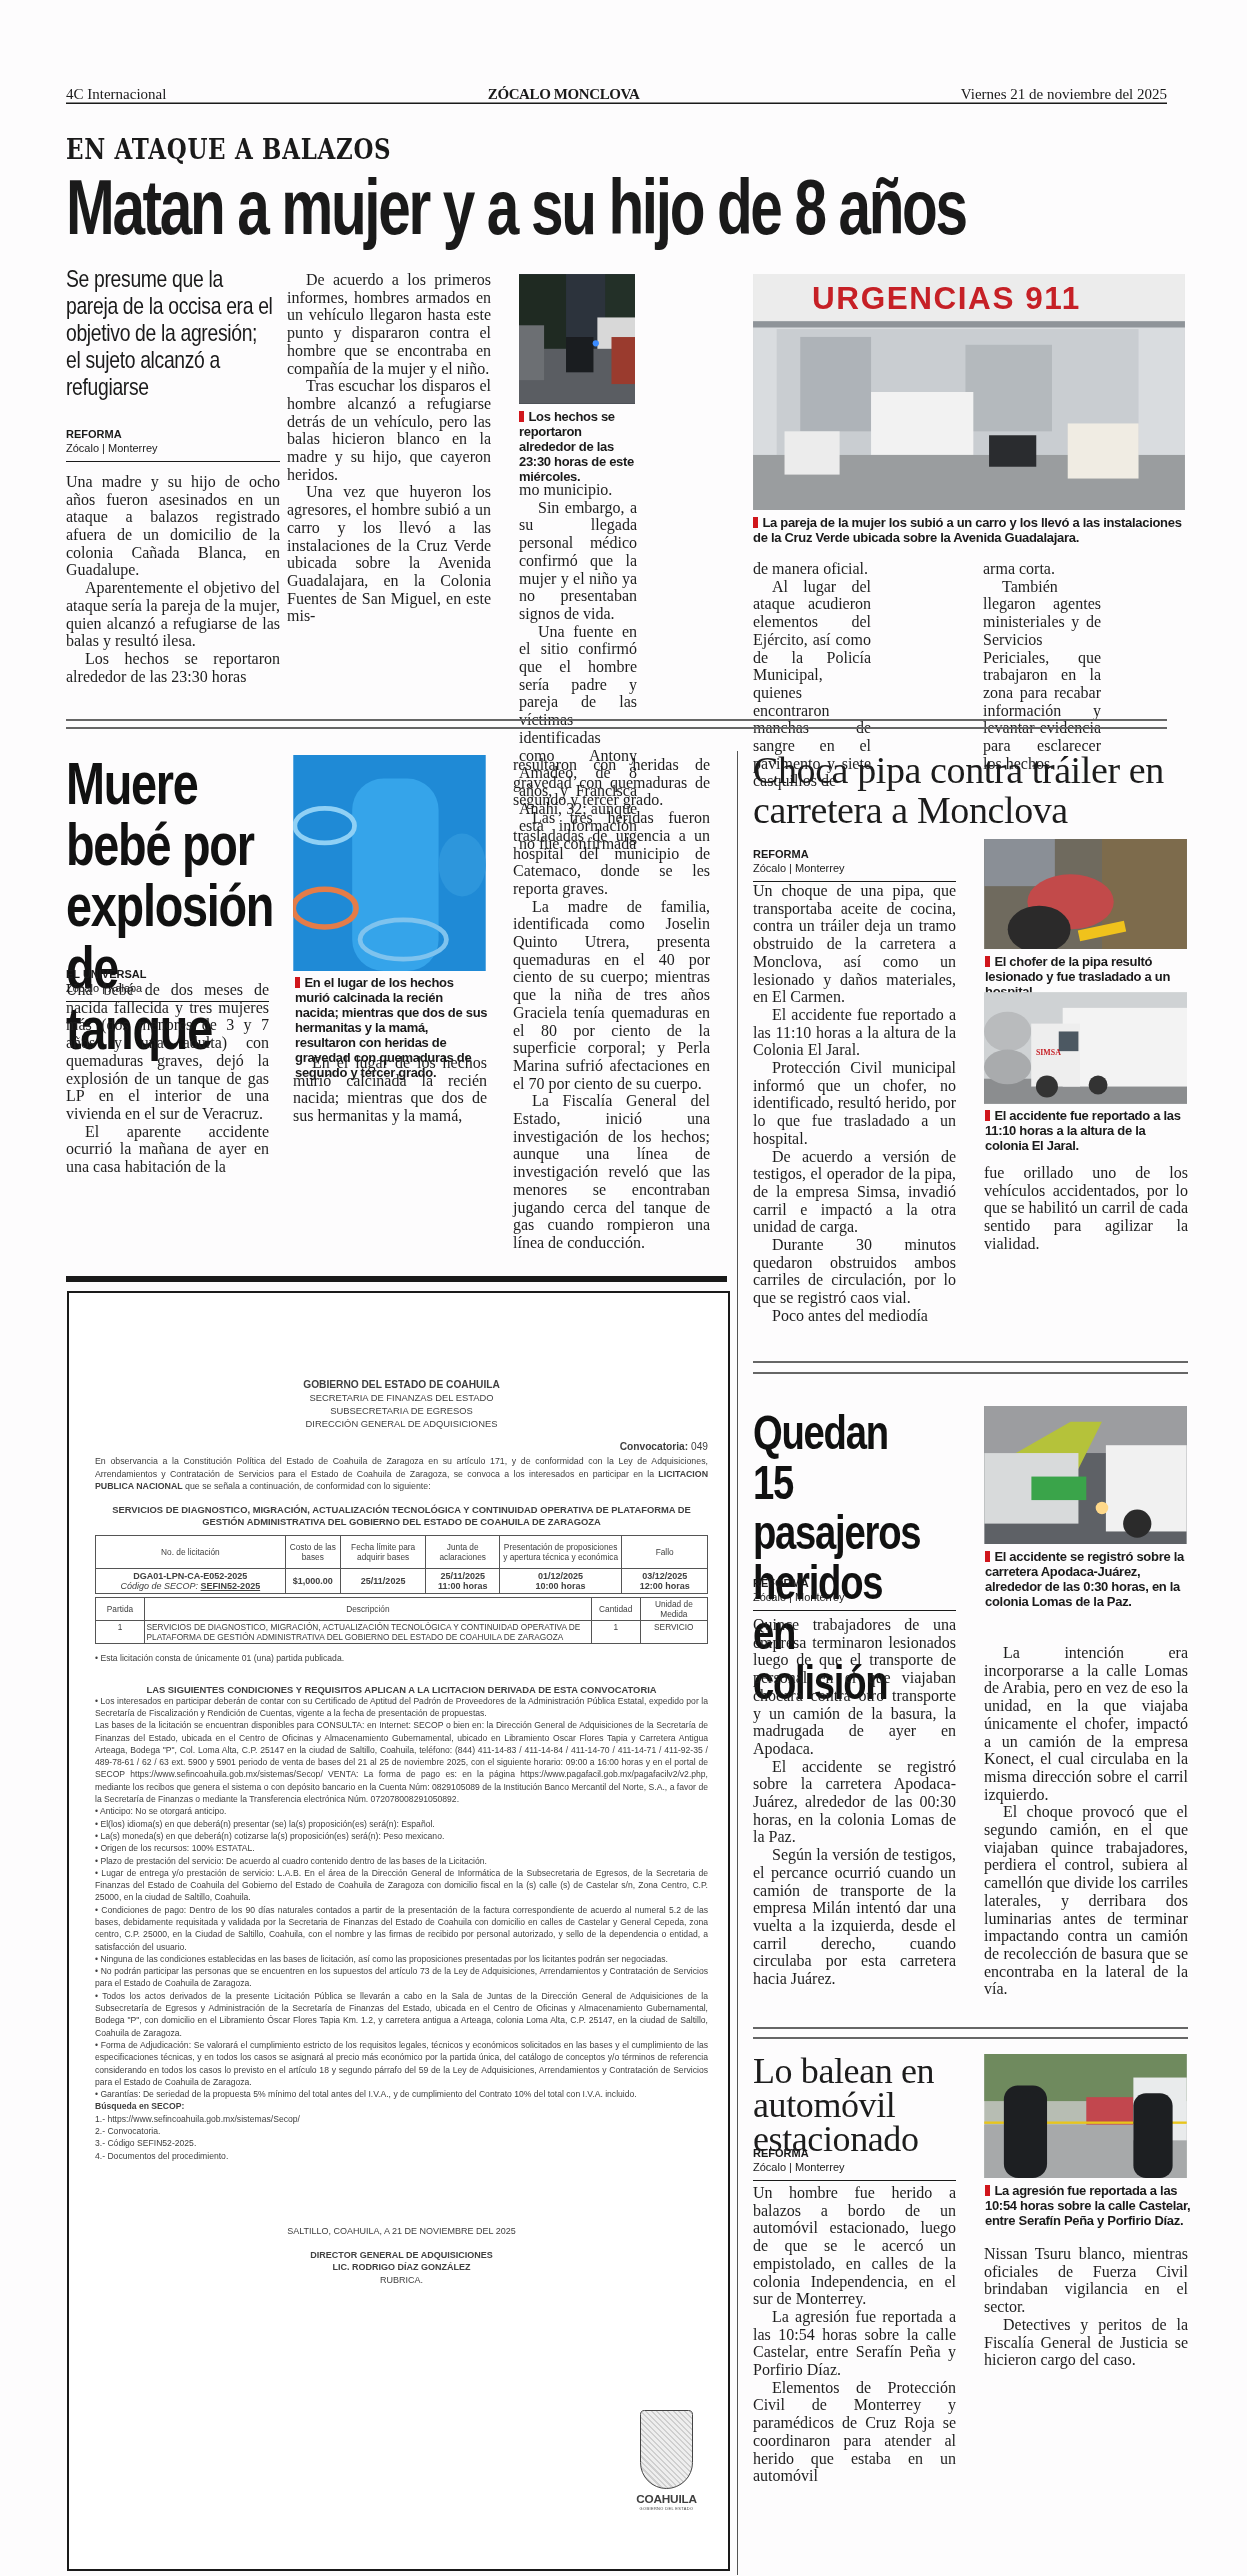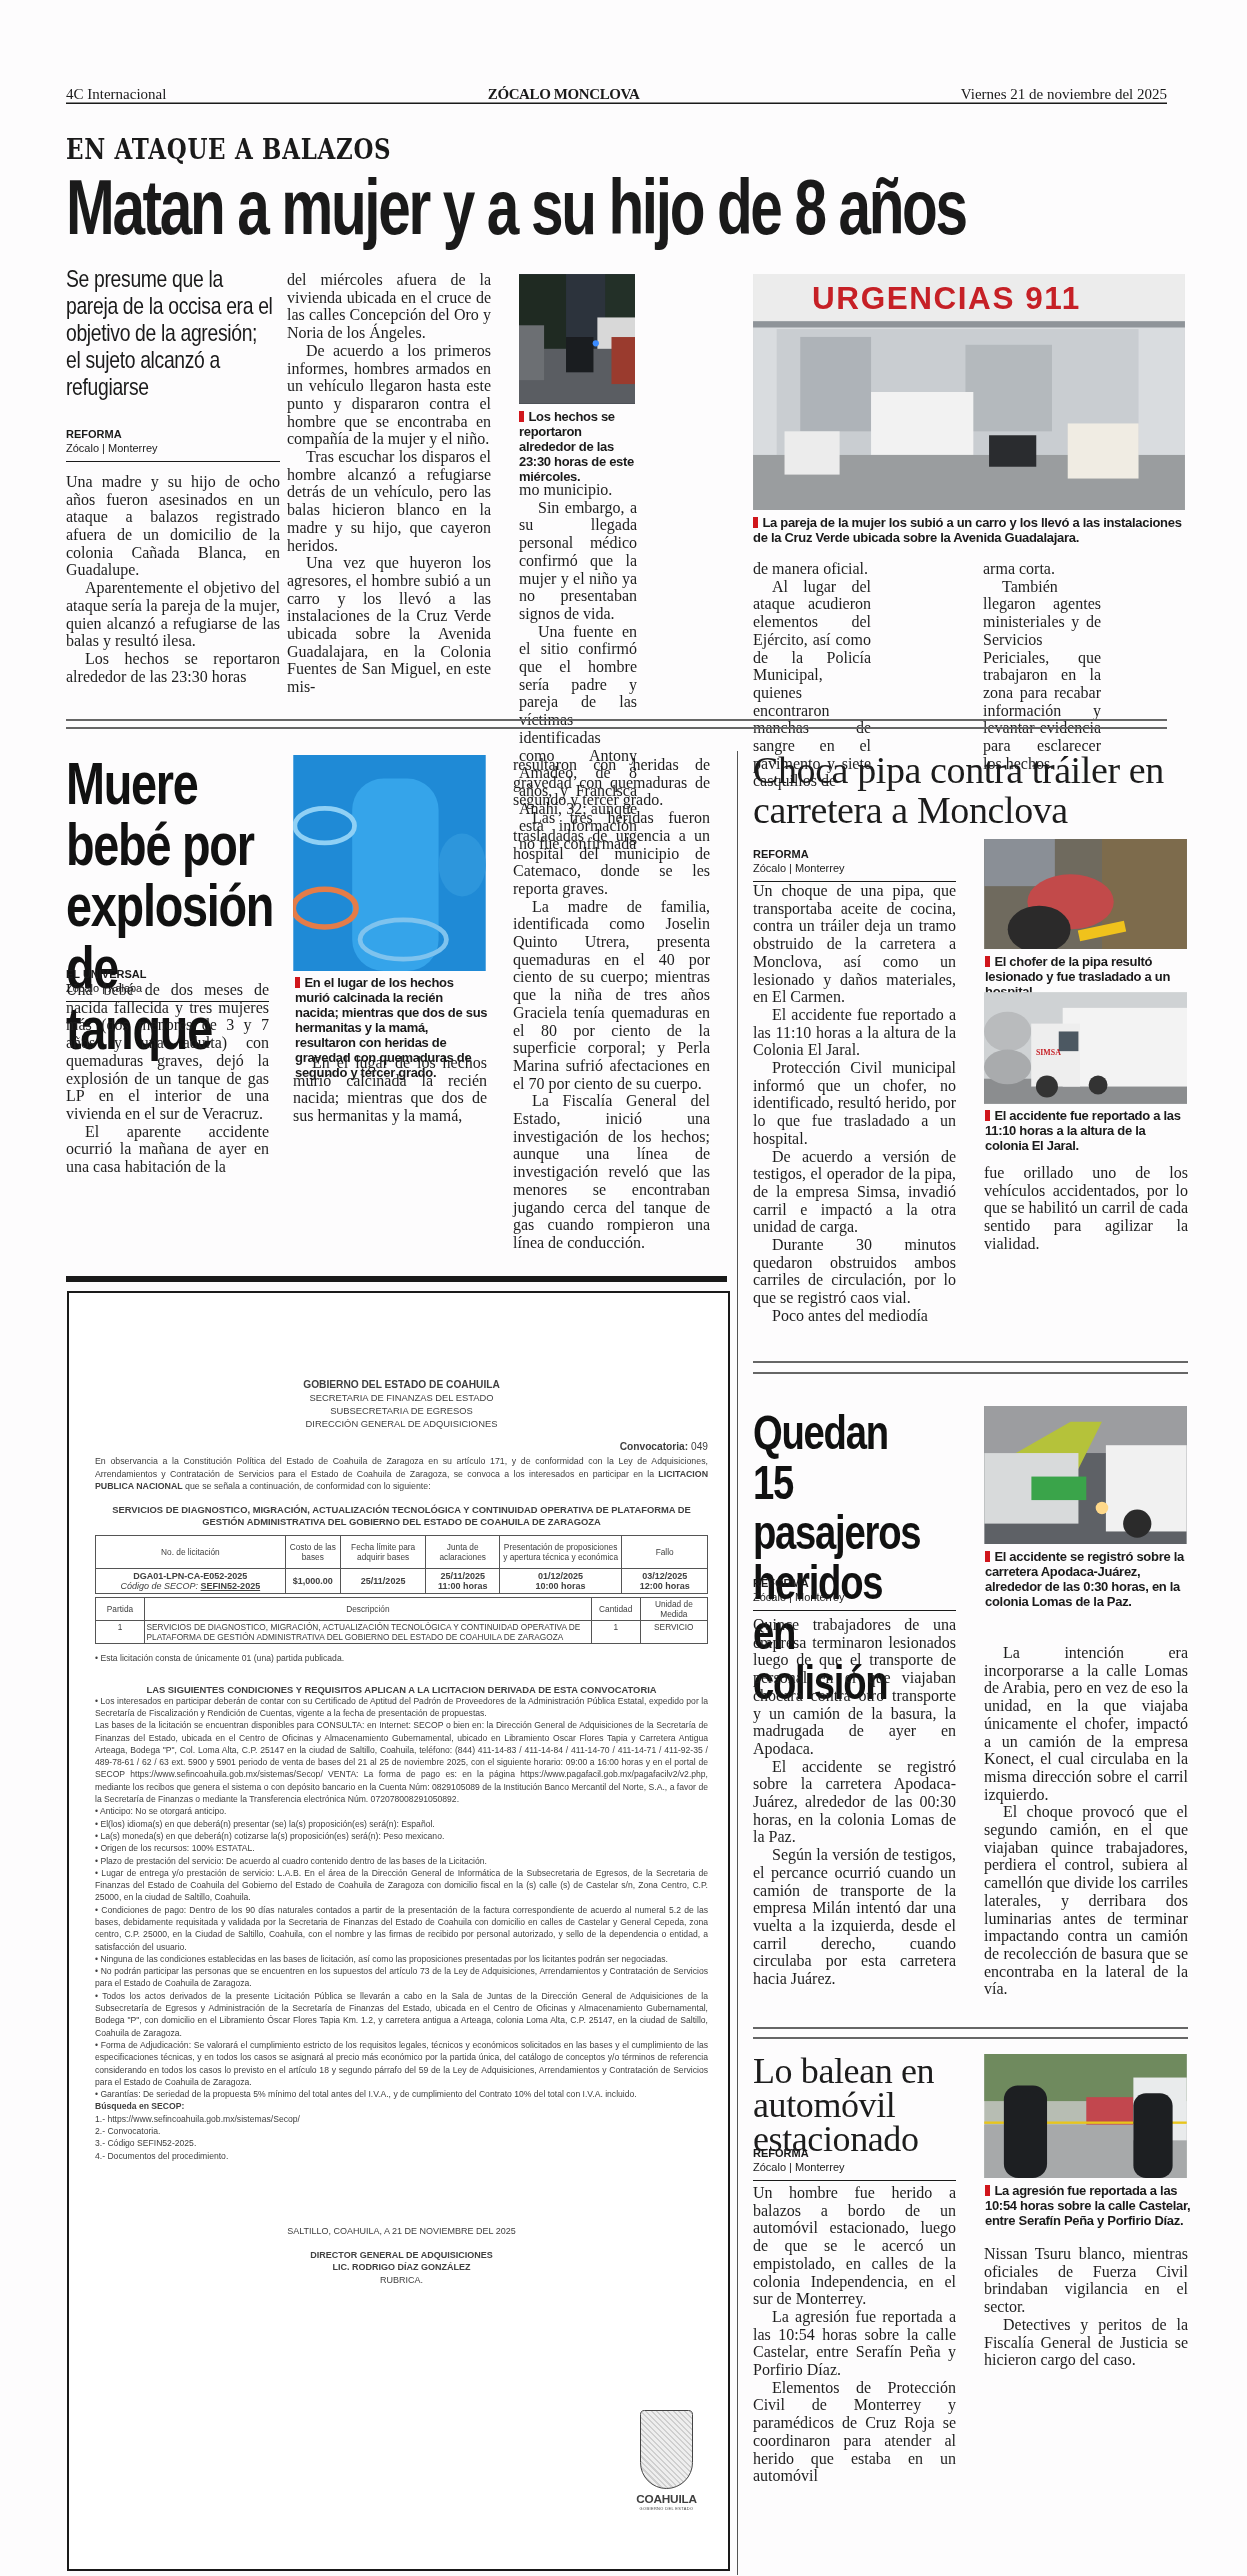--- a/index.html
+++ b/index.html
@@ -86,21 +86,20 @@
     <div class="byline-rule"></div>
   </div>
   <div class="body-text" style="margin-top:11px;">
     <p class="noindent">Una madre y su hijo de ocho años fueron asesinados en un ataque a balazos registrado afuera de un domicilio de la colonia Cañada Blanca, en Guadalupe.</p>
     <p>Aparentemente el objetivo del ataque sería la pareja de la mujer, quien alcanzó a refugiarse de las balas y resultó ilesa.</p>
     <p>Los hechos se reportaron alrededor de las 23:30 horas</p>
   </div>
 </div>
 
 <div class="abs body-text" style="top:271px; left:287px; width:204px;">
-  <p class="noindent">del miércoles afuera de la vivienda ubicada en el cruce de las calles Concepción del Oro y Noria de los Ángeles.</p>
   <p>De acuerdo a los primeros informes, hombres armados en un vehículo llegaron hasta este punto y dispararon contra el hombre que se encontraba en compañía de la mujer y el niño.</p>
   <p>Tras escuchar los disparos el hombre alcanzó a refugiarse detrás de un vehículo, pero las balas hicieron blanco en la madre y su hijo, que cayeron heridos.</p>
   <p>Una vez que huyeron los agresores, el hombre subió a un carro y los llevó a las instalaciones de la Cruz Verde ubicada sobre la Avenida Guadalajara, en la Colonia Fuentes de San Miguel, en este mis-</p>
 </div>
 
 <div class="abs photo" style="top:274px; left:519px; width:116px; height:130px; background: linear-gradient(180deg,#3a4450 0%,#2b3037 40%,#1d2024 70%,#4a4d52 100%);">
   <svg width="116" height="130" viewBox="0 0 148 165">
     <rect x="0" y="0" width="148" height="165" fill="#2c333c"></rect>
     <rect x="0" y="0" width="60" height="110" fill="#1f2a22"></rect>
     <rect x="110" y="0" width="38" height="90" fill="#233028"></rect>

